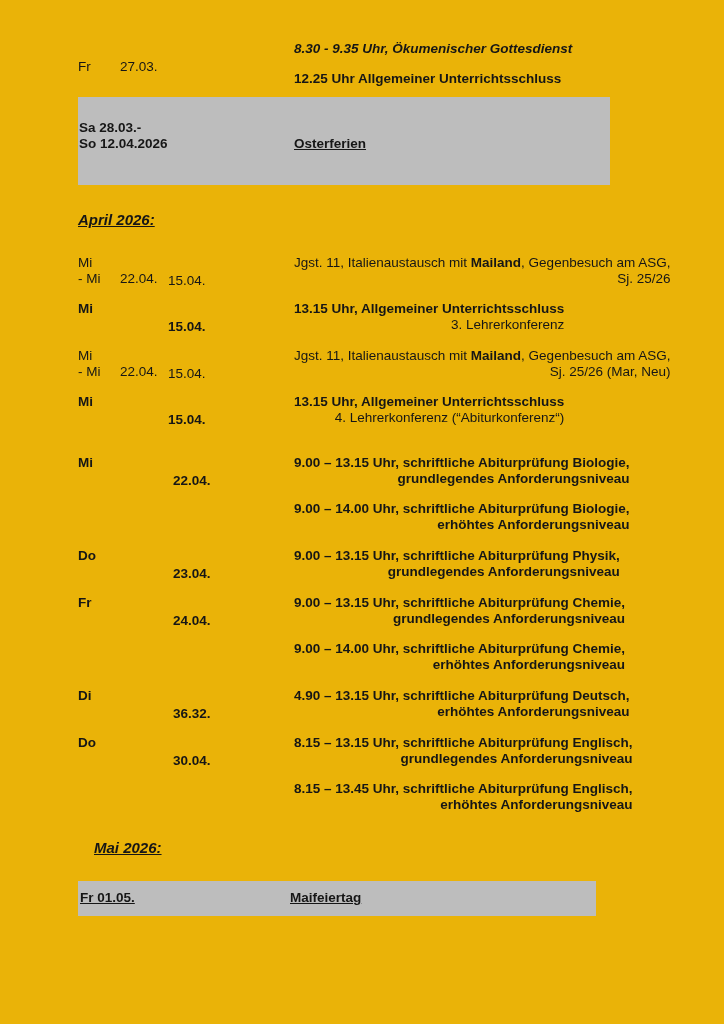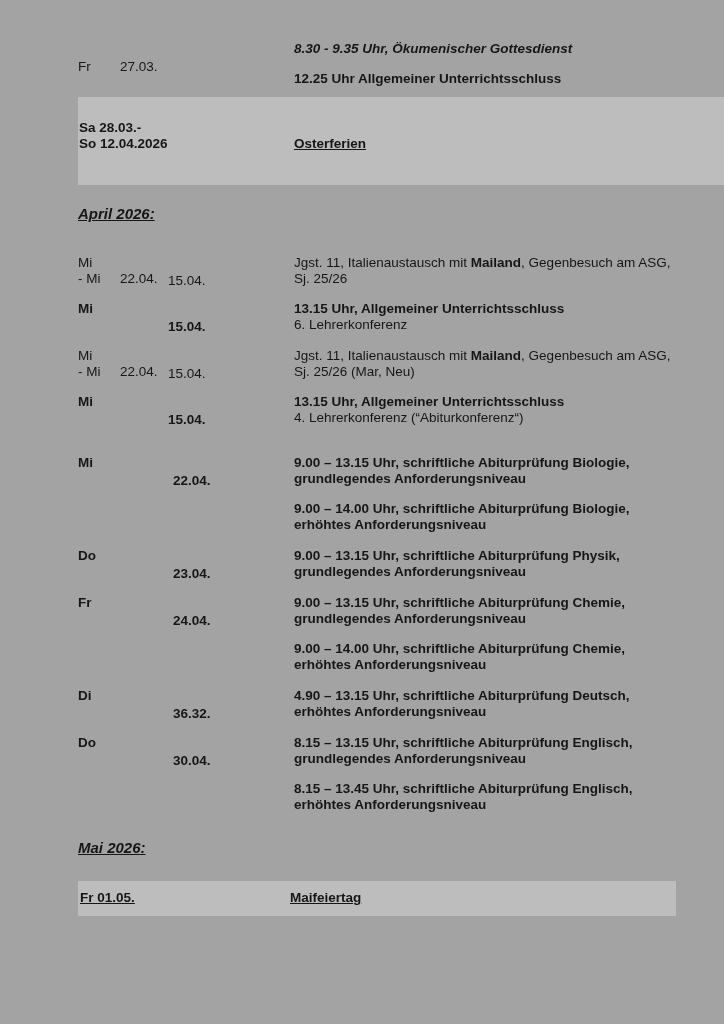--- a/index.html
+++ b/index.html
@@ -1,72 +1,72 @@
 <!DOCTYPE html>
 <html><head>
 <meta charset="utf-8">
 <style>
   html,body { margin:0; padding:0; background:#ffffff; }
   .page {
-    position:relative; width:724px; height:1024px; background:#a3a3a3;
+    position:relative; width:724px; height:1024px; background:#eab308;
     font-family:"Liberation Sans", sans-serif; color:#161616; overflow:hidden;
   }
   .t { position:absolute; font-size:13.5px; line-height:16px; white-space:pre; }
   .b { font-weight:bold; }
   .i { font-style:italic; }
   .u { text-decoration:underline; }
   .heading { font-size:15px; font-weight:bold; font-style:italic; text-decoration:underline; }
   .note { font-size:9.5px; font-style:italic; }
   .banner { position:absolute; background:#bdbdbd; }
   .row { position:absolute; left:78px; width:646px; height:33px; font-size:13.5px; line-height:16px; }
   .row.b { font-weight:bold; }
   .row .day  { position:absolute; left:0;  top:0;  white-space:pre; }
   .row .date { position:absolute; left:42px; top:18px; white-space:pre;margin-left:48px; }
   .row.exam .date { left:47px; }
   .row .day2 { position:absolute; left:0;  top:16px; white-space:pre; }
   .row .date2{ position:absolute; left:42px; top:16px; white-space:pre; }
   .row .desc { position:absolute; left:216px; top:0; }
-  .row .desc div { white-space:pre; line-height:16px; }
+  .row .desc div { white-space:pre; line-height:16px;text-align:right; }
   .n { font-weight:normal; }
 </style>
 </head>
 <body>
 
 <div class="page">
 
   <div class="t b i" style="left:294px; top:41px">8.30 - 9.35 Uhr, Ökumenischer Gottesdienst</div>
   <div class="t" style="left:78px; top:59px">Fr</div>
   <div class="t" style="left:120px; top:59px">27.03.</div>
   <div class="t b" style="left:294px; top:71px">12.25 Uhr Allgemeiner Unterrichtsschluss</div>
 
-  <div class="banner" style="left:78px; top:97px; width:646px; height:88px">
+  <div class="banner" style="left:78px; top:97px; width:532px; height:88px">
     <div class="t b" style="left:1px; top:23px">Sa 28.03.-</div>
     <div class="t b" style="left:1px; top:39px">So 12.04.2026</div>
     <div class="t b u" style="left:216px; top:39px">Osterferien</div>
   </div>
 
-  <div class="t heading" style="left:78px; top:206px">April 2026:</div>
+  <div class="t heading" style="left:78px; top:212px">April 2026:</div>
 
   <div class="row" style="top:255px">
     <span class="day">Mi</span>
     <span class="date">15.04.</span>
     <span class="day2">- Mi</span>
     <span class="date2">22.04.</span>
     <div class="desc">
       <div><span>Jgst. 11, Italienaustausch mit </span><span class="b">Mailand</span><span>, Gegenbesuch am ASG,</span></div>
       <div>Sj. 25/26</div>
     </div>
   </div>
 
   <div class="row b" style="top:301px">
     <span class="day">Mi</span>
     <span class="date">15.04.</span>
     <div class="desc">
       <div>13.15 Uhr, Allgemeiner Unterrichtsschluss</div>
-      <div class="n">6. Lehrerkonferenz</div>
+      <div class="n">3. Lehrerkonferenz</div>
     </div>
   </div>
 
   <div class="row" style="top:348px">
     <span class="day">Mi</span>
     <span class="date">15.04.</span>
     <span class="day2">- Mi</span>
     <span class="date2">22.04.</span>
     <div class="desc">
       <div><span>Jgst. 11, Italienaustausch mit </span><span class="b">Mailand</span><span>, Gegenbesuch am ASG,</span></div>
@@ -148,20 +148,20 @@
 
   <div class="row b exam" style="top:781px">
     <span class="day"></span>
     <span class="date"></span>
     <div class="desc">
       <div>8.15 – 13.45 Uhr, schriftliche Abiturprüfung Englisch,</div>
       <div>erhöhtes Anforderungsniveau</div>
     </div>
   </div>
 
-  <div class="t heading" style="left:78px; top:840px">Mai 2026:</div>
+  <div class="t heading" style="left:94px; top:840px">Mai 2026:</div>
 
-  <div class="banner" style="left:78px; top:881px; width:598px; height:35px">
+  <div class="banner" style="left:78px; top:881px; width:518px; height:35px">
     <div class="t b u" style="left:2px; top:9px">Fr 01.05.</div>
     <div class="t b u" style="left:212px; top:9px">Maifeiertag</div>
   </div>
 
 </div>
 
 </body></html>

